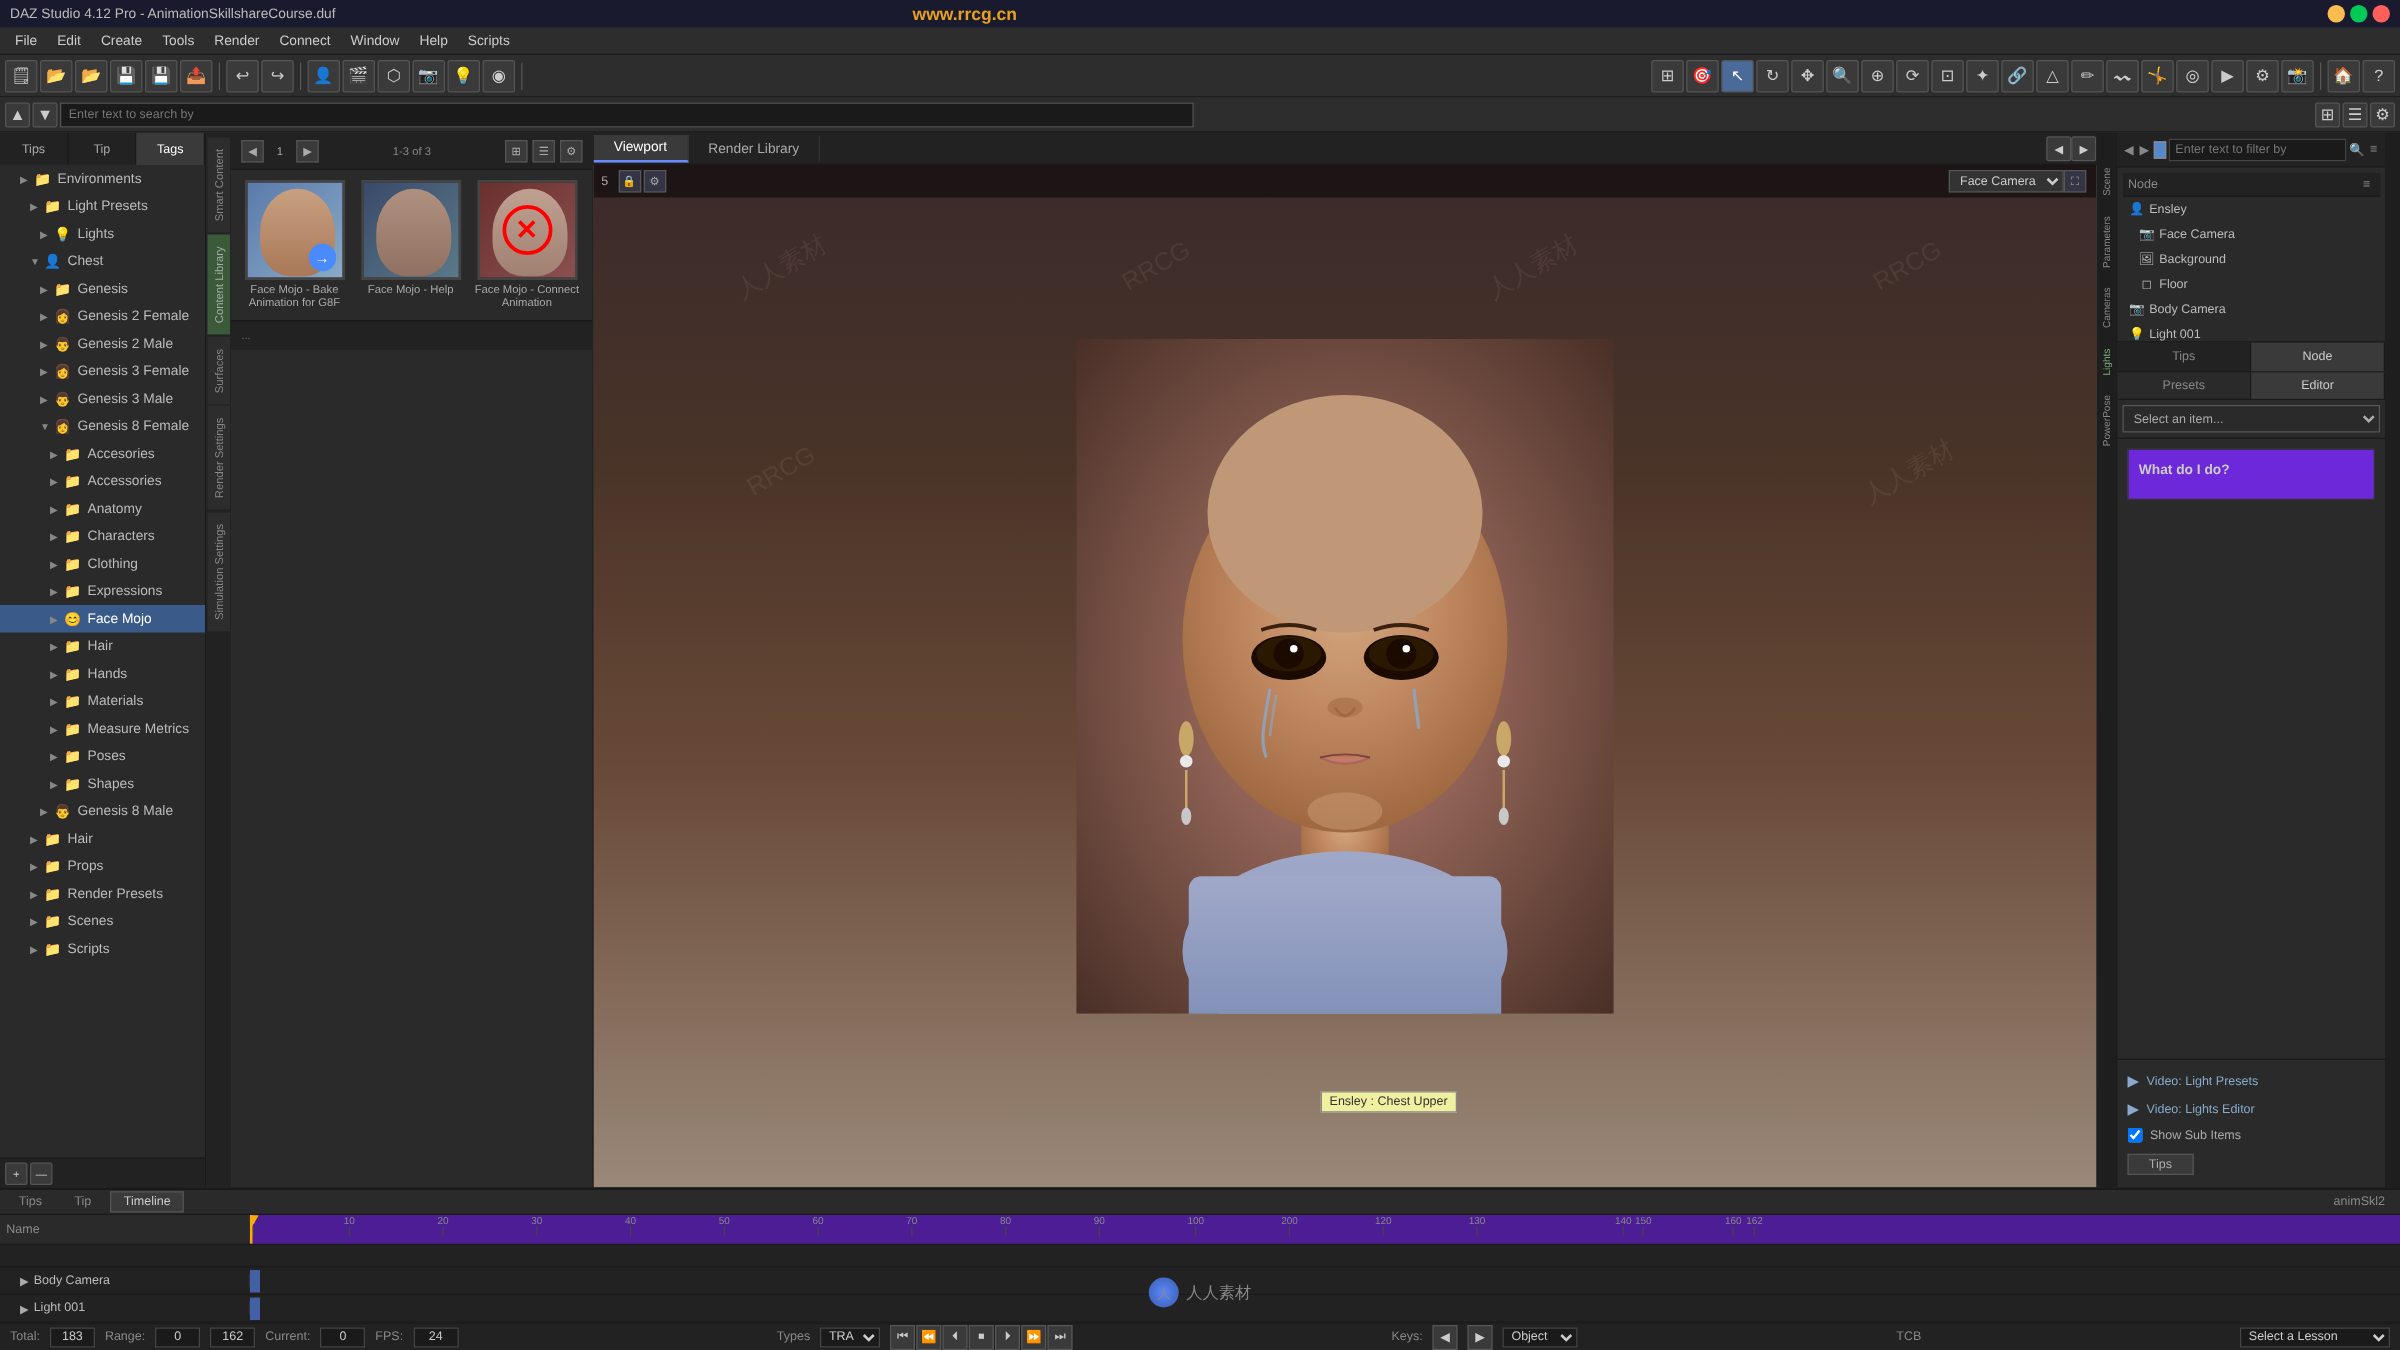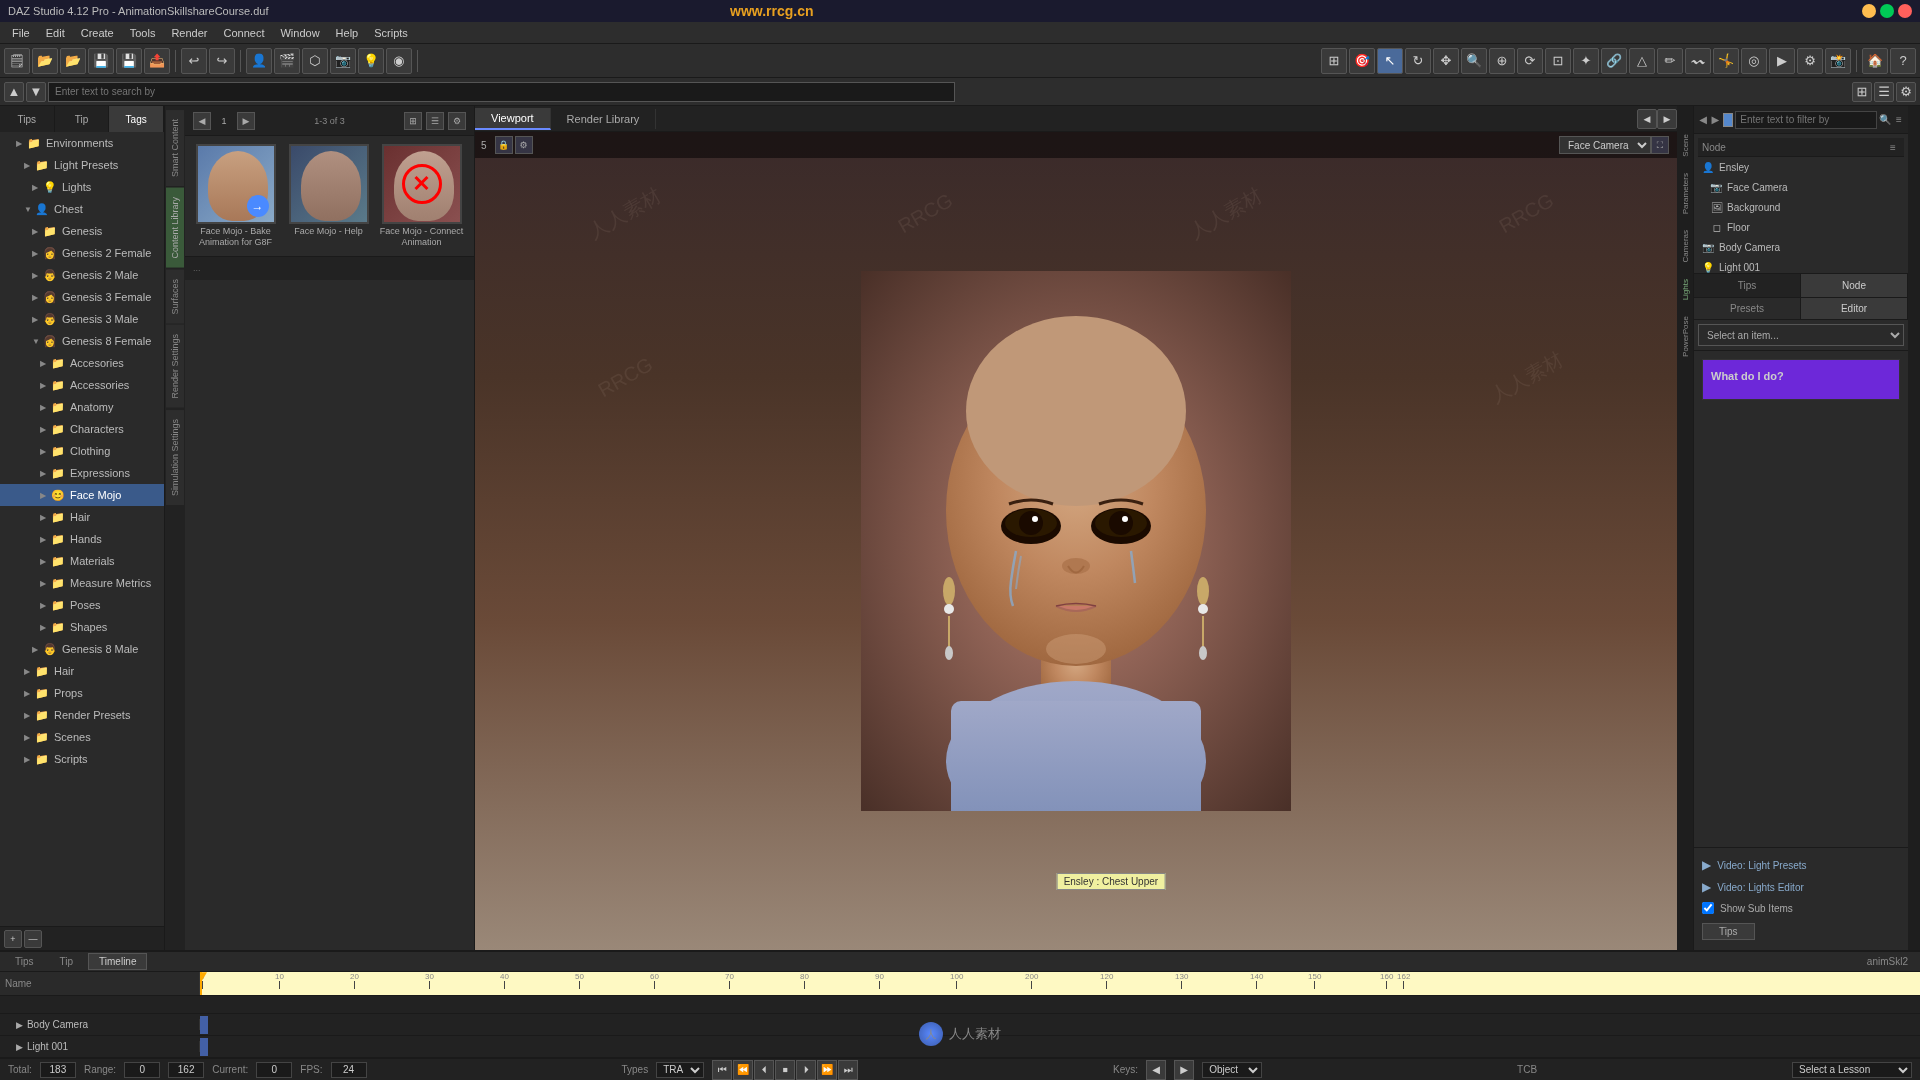--- a/index.html
+++ b/index.html
@@ -645,21 +645,21 @@
     <span class="btab active">Timeline</span>
     <div style="flex:1;"></div>
     <span style="font-size:10px; color:#888; padding:0 8px;">animSkl2</span>
   </div>
   <div id="timeline">
 
     <div id="timeline-header">
       <div id="timeline-name-col">
         <span>Name</span>
       </div>
-      <div id="timeline-ruler" style="position:relative; flex:1; background:#fef9c3; overflow:hidden;align-items:flex-end;">
+      <div id="timeline-ruler" style="position:relative; flex:1; background:#4c1d95; overflow:hidden;align-items:flex-end;">
 
         <div id="playhead" style="left:0px; position:absolute; top:0; bottom:0; width:2px; background:#ffaa00; z-index:10;">
           <div id="playhead-triangle" style="position:absolute; top:0; left:-5px; width:12px; height:10px; background:#ffaa00; clip-path: polygon(0 0, 100% 0, 50% 100%);"></div>
         </div>
 
         <div style="display:flex; height:100%; position:relative; padding-left:2px;">
           <div style="position:absolute; left:0px; display:flex; flex-direction:column; align-items:center;">
               <span style="color:#888; font-size:8px;">0</span>
               <div style="width:1px; height:8px; background:#444;"></div>
             </div>
@@ -708,21 +708,21 @@
               <div style="width:1px; height:8px; background:#444;"></div>
             </div>
           <div style="position:absolute; left:900px; display:flex; flex-direction:column; align-items:center;">
               <span style="color:#888; font-size:8px;">120</span>
               <div style="width:1px; height:8px; background:#444;"></div>
             </div>
           <div style="position:absolute; left:975px; display:flex; flex-direction:column; align-items:center;">
               <span style="color:#888; font-size:8px;">130</span>
               <div style="width:1px; height:8px; background:#444;"></div>
             </div>
-          <div style="position:absolute; left:1050px; display:flex; flex-direction:column; align-items:center;">
+          <div style="position:absolute; left:1092px; display:flex; flex-direction:column; align-items:center;">
               <span style="color:#888; font-size:8px;">140</span>
               <div style="width:1px; height:8px; background:#444;"></div>
             </div>
           <div style="position:absolute; left:1108px; display:flex; flex-direction:column; align-items:center;">
               <span style="color:#888; font-size:8px;">150</span>
               <div style="width:1px; height:8px; background:#444;"></div>
             </div>
           <div style="position:absolute; left:1180px; display:flex; flex-direction:column; align-items:center;">
               <span style="color:#888; font-size:8px;">160</span>
               <div style="width:1px; height:8px; background:#444;"></div>

